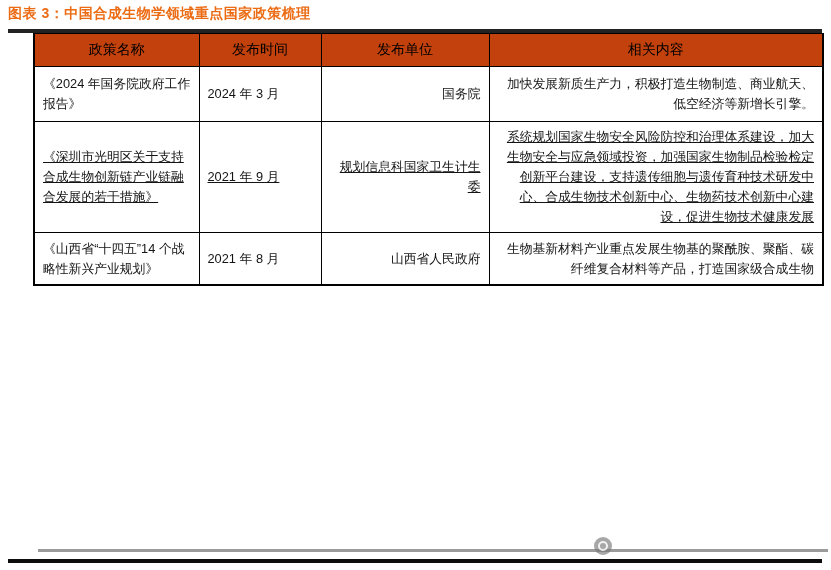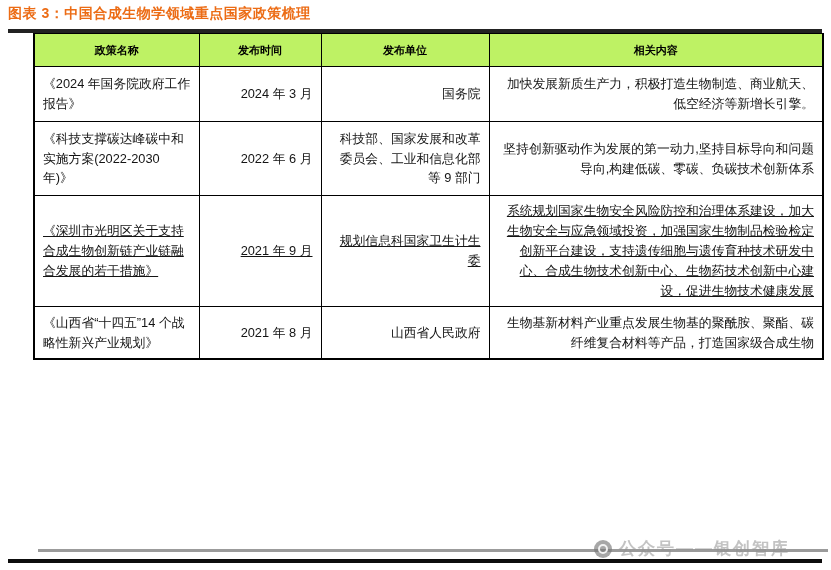--- a/index.html
+++ b/index.html
@@ -14,30 +14,30 @@
   }
   .top-rule {
     position:absolute; left:8px; top:29px; width:814px; height:3.5px; background:#222222;
   }
   table.policy {
     position:absolute; left:33px; top:33px; width:789px;
     border-collapse:collapse; table-layout:fixed;
     border-left:2px solid #000; border-right:2px solid #000; border-bottom:2.5px solid #000;
   }
   table.policy th {
-    background:#bef264; color:#000000; font-weight:bold;
-    font-size:11px; height:28px; text-align:center; vertical-align:middle;
+    background:#c2410c; color:#000000; font-weight:normal;
+    font-size:14px; height:28px; text-align:center; vertical-align:middle;
     border:1px solid #000; padding:2px 4px;
   }
   table.policy td {
     border:1px solid #000; font-size:12.8px; line-height:1.55; color:#141414;
     vertical-align:middle; padding:3px 8px; word-break:break-all;
   }
   td.c-name { text-align:left; padding:3px 5px; }
-  td.c-date { text-align:right; padding-left:10px; white-space:nowrap; }
+  td.c-date { text-align:left; padding-left:10px; white-space:nowrap; }
   td.c-unit { text-align:right; }
   td.c-content { text-align:right; }
   tr.r1 td { height:48px; }
   tr.r2 td { height:65px; }
   tr.r3 td { height:67px; }
   tr.r4 td { height:65px; }
   tr.r5 td { height:73px; }
   tr.r6 td { height:104px;text-decoration:underline; }
   tr.r7 td { height:45px; }
   .table-shadow {
@@ -87,40 +87,33 @@
       <th>相关内容</th>
     </tr>
   </thead>
   <tbody>
     <tr class="r1">
       <td class="c-name">《2024 年国务院政府工作报告》</td>
       <td class="c-date">2024 年 3 月</td>
       <td class="c-unit">国务院</td>
       <td class="c-content">加快发展新质生产力，积极打造生物制造、商业航天、低空经济等新增长引擎。</td>
     </tr>
-    <tr class="r3">
-      <td class="c-name">《科技支撑碳达峰碳中和实施方案(2022-2030 年)》</td>
-      <td class="c-date">2022 年 6 月</td>
-      <td class="c-unit">科技部、国家发展和改革委员会、工业和信息化部等 9 部门</td>
-      <td class="c-content">坚持创新驱动作为发展的第一动力,坚持目标导向和问题导向,构建低碳、零碳、负碳技术创新体系</td>
-    </tr>
     <tr class="r6">
       <td class="c-name">《深圳市光明区关于支持合成生物创新链产业链融合发展的若干措施》</td>
       <td class="c-date">2021 年 9 月</td>
       <td class="c-unit">规划信息科国家卫生计生委</td>
       <td class="c-content">系统规划国家生物安全风险防控和治理体系建设，加大生物安全与应急领域投资，加强国家生物制品检验检定创新平台建设，支持遗传细胞与遗传育种技术研发中心、合成生物技术创新中心、生物药技术创新中心建设，促进生物技术健康发展</td>
     </tr>
     <tr class="r7">
       <td class="c-name">《山西省“十四五”14 个战略性新兴产业规划》</td>
       <td class="c-date">2021 年 8 月</td>
       <td class="c-unit">山西省人民政府</td>
       <td class="c-content">生物基新材料产业重点发展生物基的聚酰胺、聚酯、碳纤维复合材料等产品，打造国家级合成生物</td>
     </tr>
   </tbody>
 </table>
 
 <div class="table-shadow"></div>
 <div class="bottom-rule"></div>
 
 <div class="watermark">
   <span class="wm-logo"></span>
-  <span class="wm-text">公众号——银创智库</span>
 </div>
 
 </body></html>

